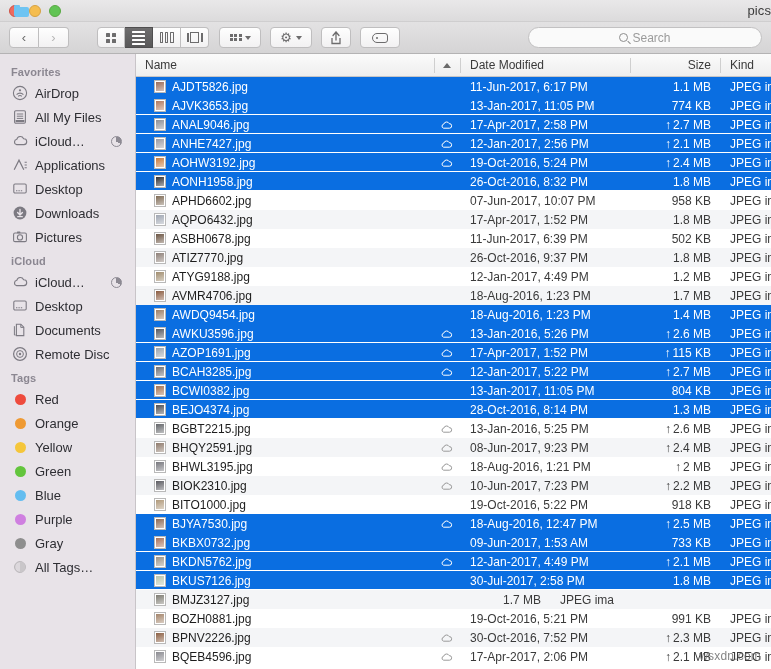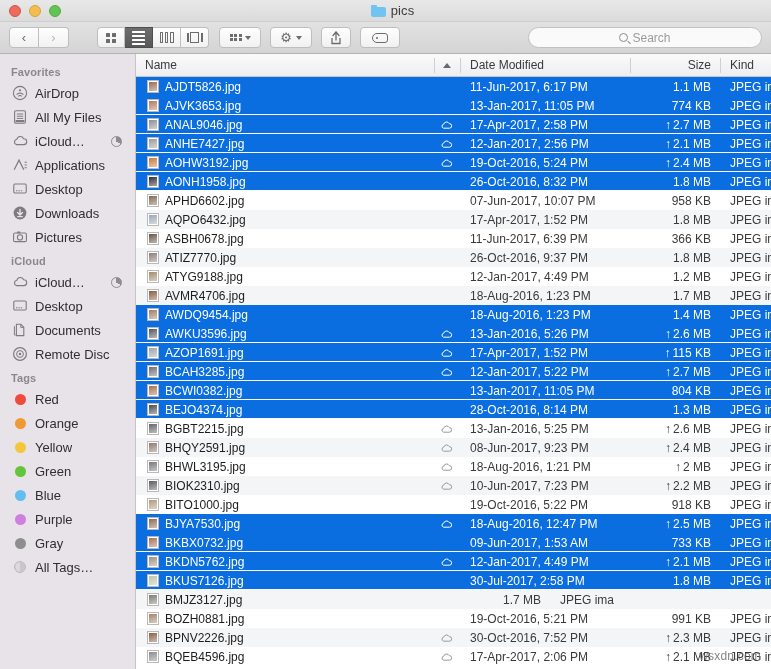--- a/index.html
+++ b/index.html
@@ -25,21 +25,21 @@
     display: flex; align-items: center;
     position: relative;
   }
   .traffic { display: flex; gap: 8px; padding-left: 9px; align-items: center; }
   .light { width: 12px; height: 12px; border-radius: 50%; }
   .light.red    { background: #ee6a5f; border: 0.5px solid #ce5347; }
   .light.yellow { background: #f5bd4f; border: 0.5px solid #d6a243; }
   .light.green  { background: #61c454; border: 0.5px solid #58a942; }
   .title-center {
     position: absolute; left: 14px; right: 0;
-    display: flex; align-items: center; justify-content: center;
+    display: flex; align-items: center; justify-content: space-between;
     gap: 5px; pointer-events: none;
   }
   .title-text { font-size: 13px; color: #3b3b3b; letter-spacing: 0.1px; }
   .folder-ic { width: 15px; height: 12px; position: relative; }
   .folder-ic:before {
     content:""; position:absolute; left:0; top:2px; width:15px; height:10px;
     background:#6fc4f2; border-radius:1.5px 2px 2px 2px;
   }
   .folder-ic:after {
     content:""; position:absolute; left:0; top:0px; width:6px; height:3px;
@@ -168,21 +168,21 @@
 
   .rows { flex: 1; overflow: hidden; }
   .row {
     height: 19px; display: flex; align-items: center;
     font-size: 12px; color: #1d1d1d; white-space: nowrap;
   }
   .row.alt { background: #f4f5f7; }
   .row.sel { background: #0a6ee1; color: #fff; }
   .row.sel + .row.sel { box-shadow: 0 -1px 0 #ffffff inset; }
 
-  .c-name { width: 298px; display: flex; align-items: center; gap: 6px; padding-left: 11px; overflow: hidden; }
+  .c-name { width: 298px; display: flex; align-items: center; gap: 6px; padding-left: 18px; overflow: hidden; }
   .thumb {
     width: 12px; height: 13px; flex: 0 0 12px;
     background: #fff; border: 1px solid #b9b9b9;
     display: block; position: relative; overflow: hidden;
   }
   .thumb i { position: absolute; left: 1px; right: 1px; top: 1px; bottom: 1px; display: block; }
   .c-cloud { width: 26px; display: flex; align-items: center; justify-content: center; }
   .c-date { width: 170px; padding-left: 10px; color: #3a3a3a; }
   .row.sel .c-date { color: #fff; }
   .c-size { width: 90px; text-align: right; padding-right: 9px; color: #3a3a3a; }
@@ -587,21 +587,21 @@
           </div>
           <div class="row">
             <div class="c-name">
               <span class="thumb">
                 <i style="background: linear-gradient(160deg, rgb(107, 84, 66) 0%, rgb(255, 255, 255) 170%);"></i>
               </span>
               <span>ASBH0678.jpg</span>
             </div>
             <div class="c-cloud"></div>
             <div class="c-date">11-Jun-2017, 6:39 PM</div>
-            <div class="c-size"><span>366 KB</span></div>
+            <div class="c-size"><span>502 KB</span></div>
             <div class="c-kind">JPEG ima</div>
           </div>
           <div class="row alt">
             <div class="c-name">
               <span class="thumb">
                 <i style="background: linear-gradient(160deg, rgb(141, 127, 119) 0%, rgb(255, 255, 255) 170%);"></i>
               </span>
               <span>ATIZ7770.jpg</span>
             </div>
             <div class="c-cloud"></div>

